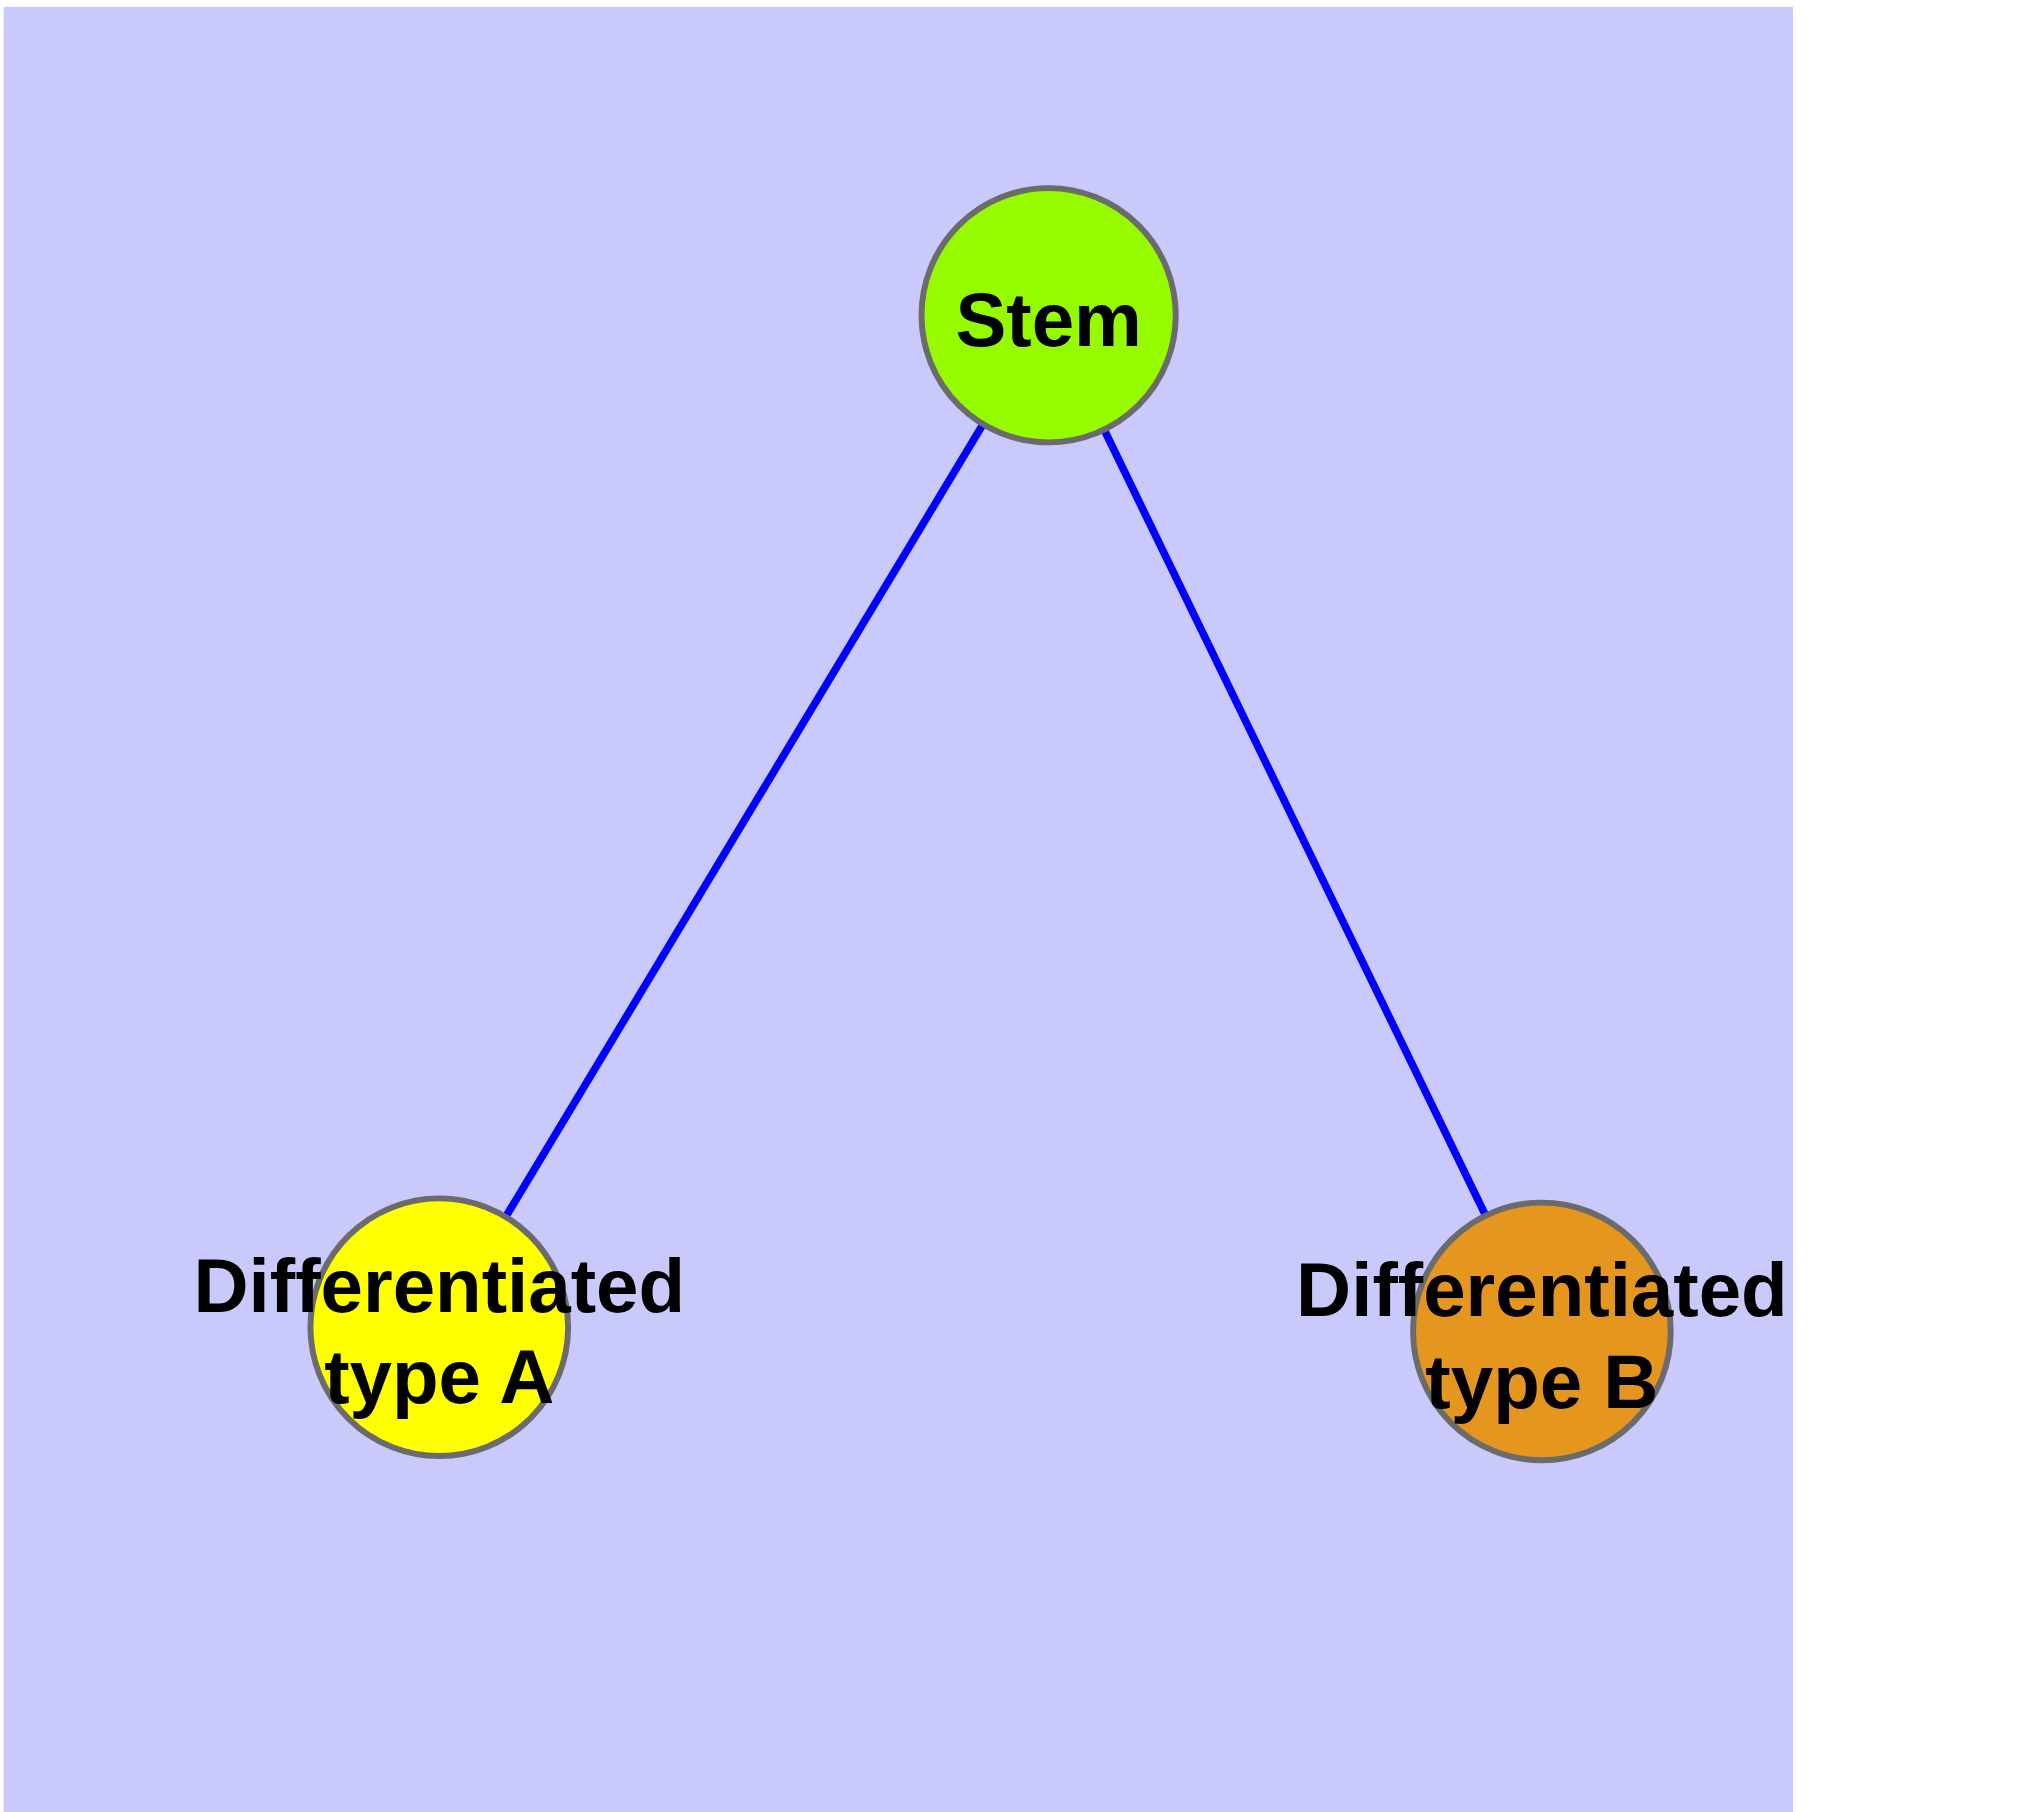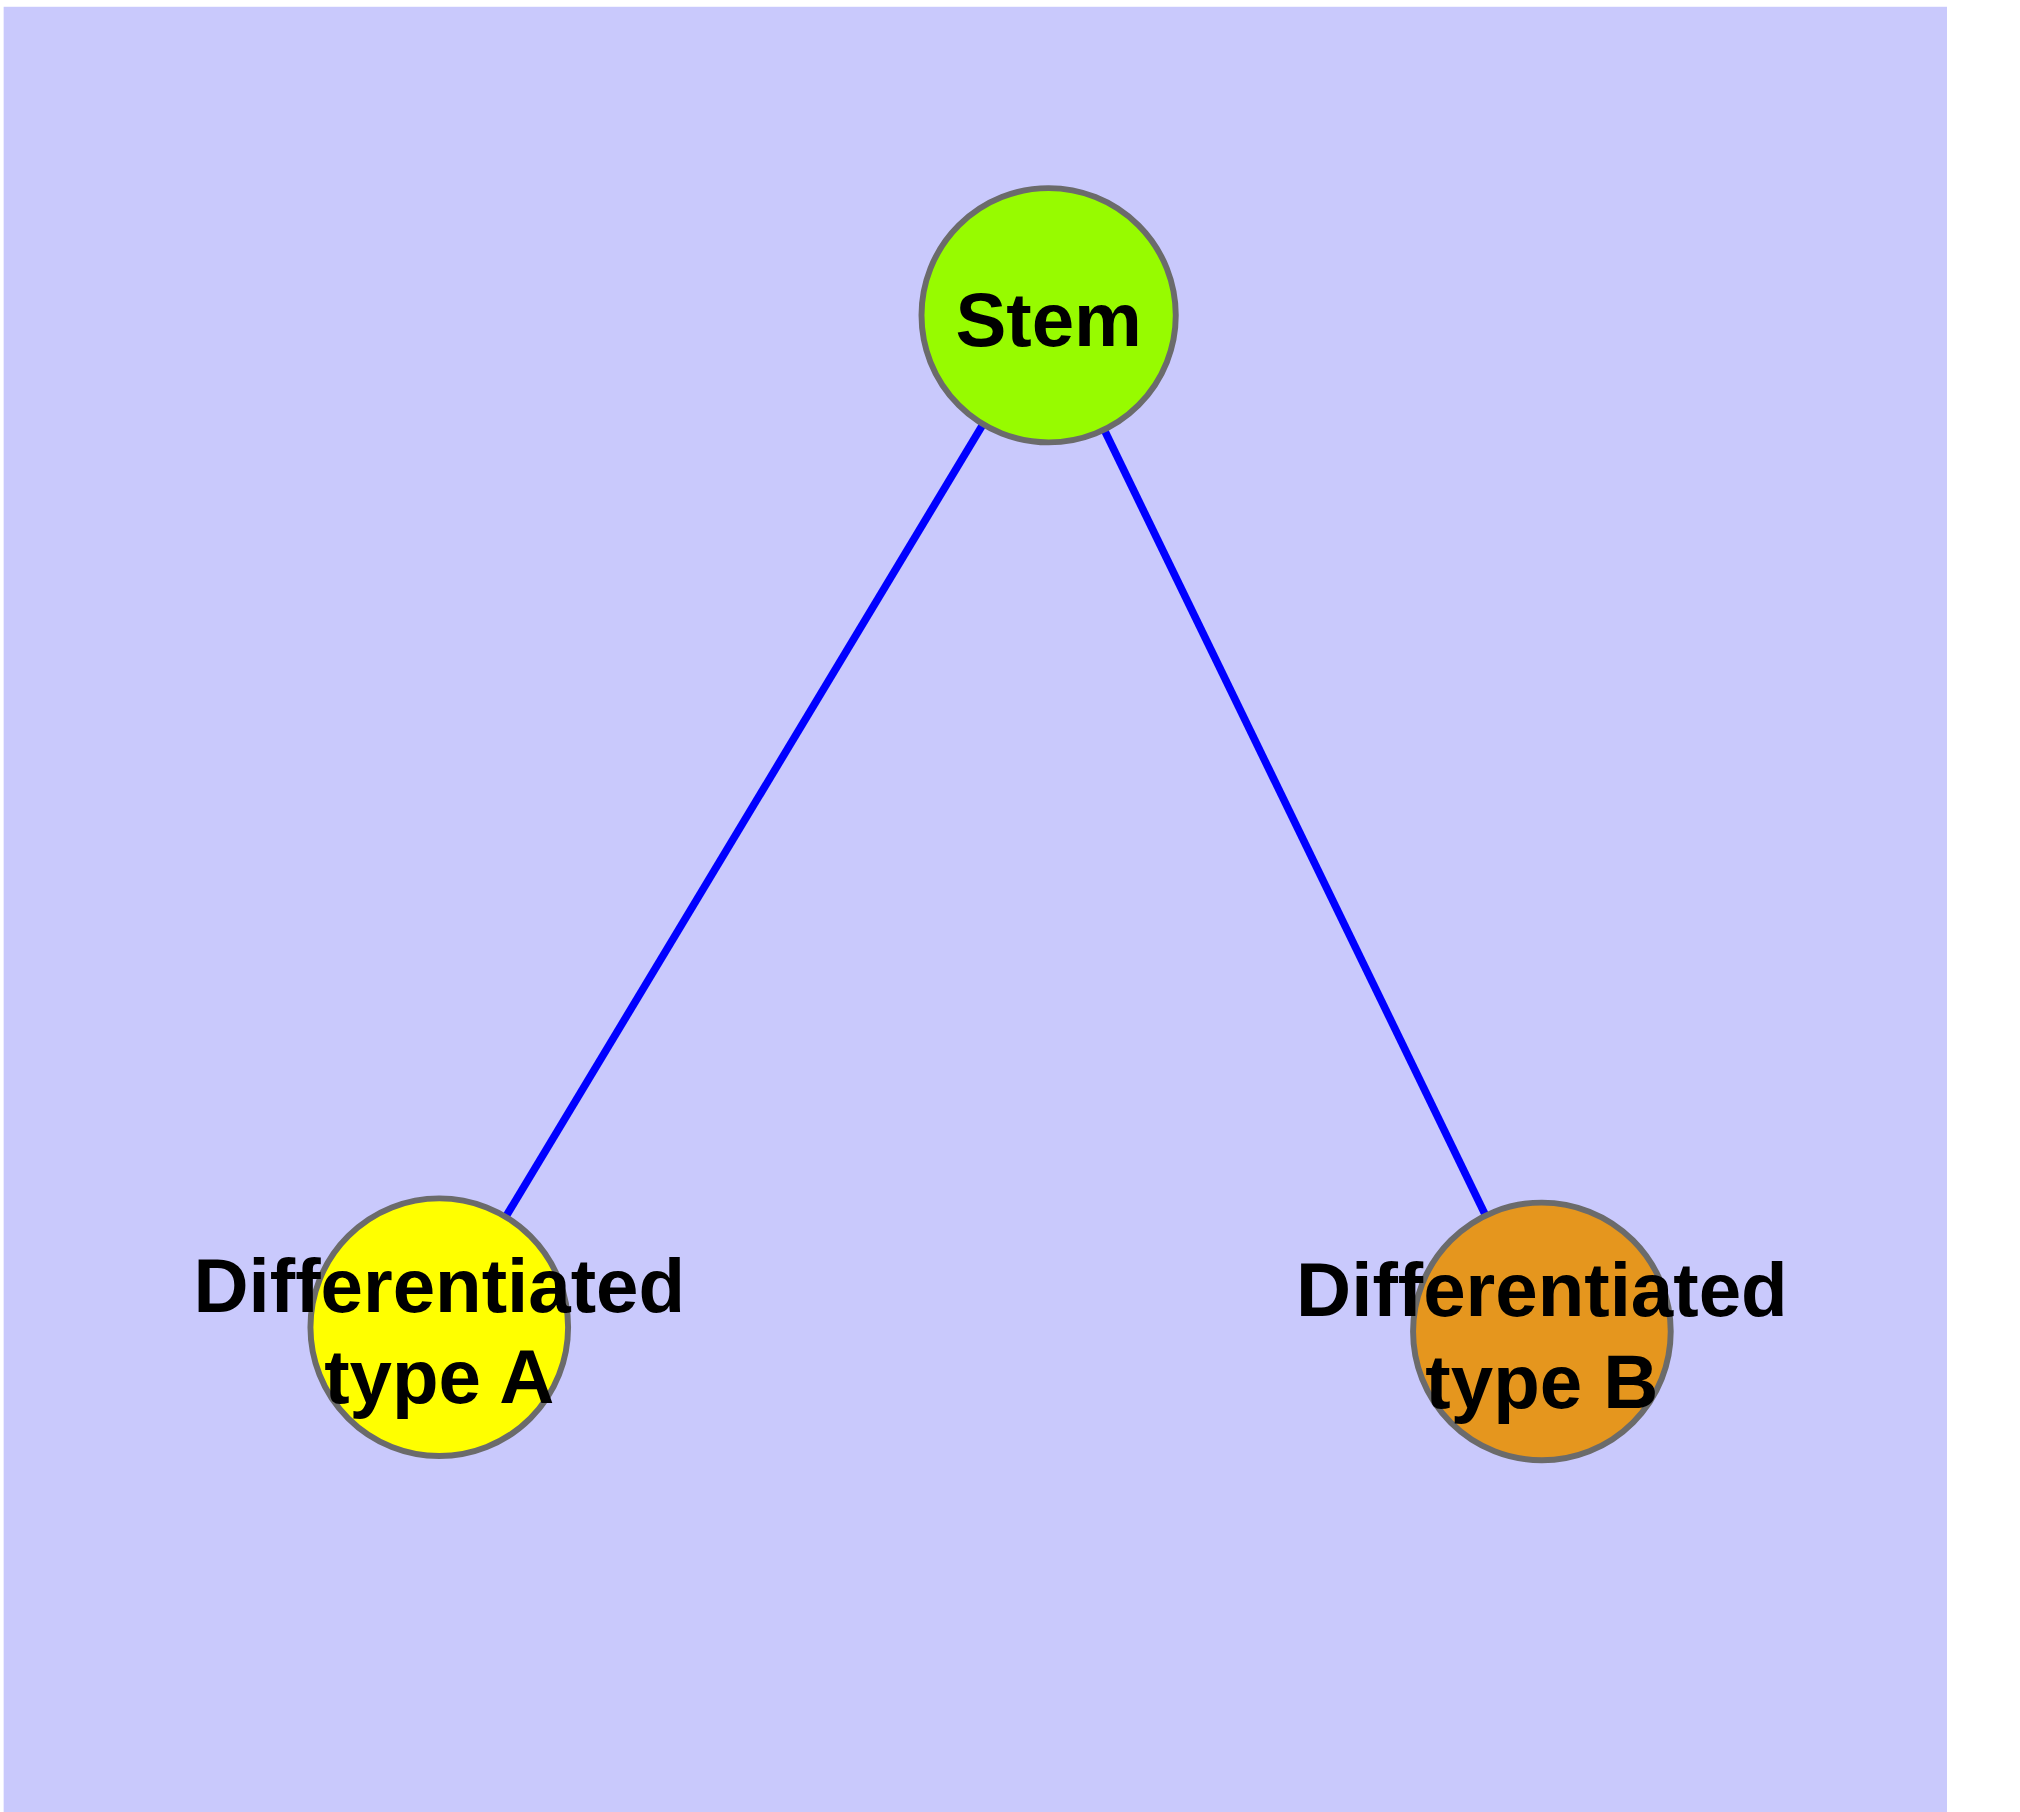--- a/index.html
+++ b/index.html
@@ -2,21 +2,21 @@
 <html style="font-size:13.6px"><head>
 <meta charset="utf-8">
 <style>
   html, body {
     margin: 0;
     padding: 0;
     background: #ffffff;
     font-family: "Liberation Sans", sans-serif;
   }
   .plot-wrap {
-    width: 1947px;
+    width: 1793px;
     height: 1812px;
     position: relative;
     overflow: hidden;
   }
   svg {
     display: block;
   }
   svg text {
     font-family: "Liberation Sans", "DejaVu Sans", sans-serif;
   }

